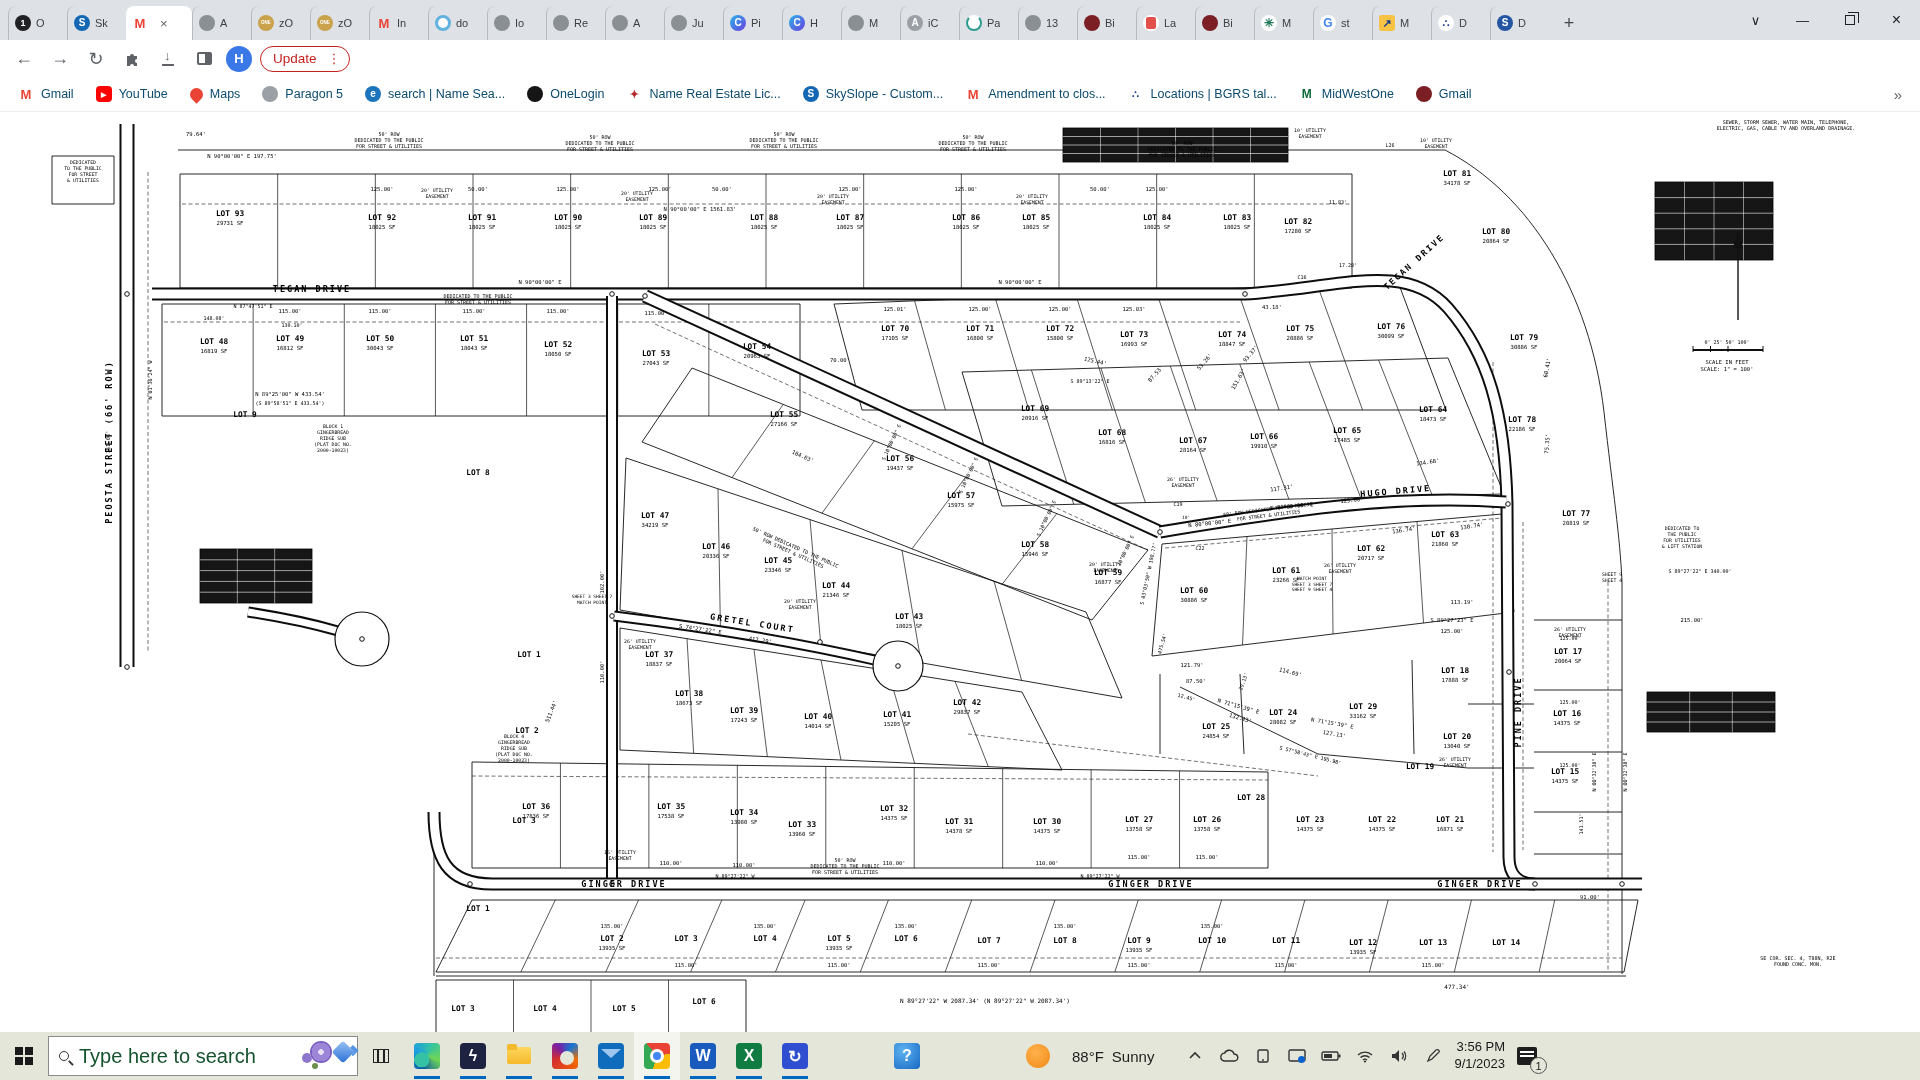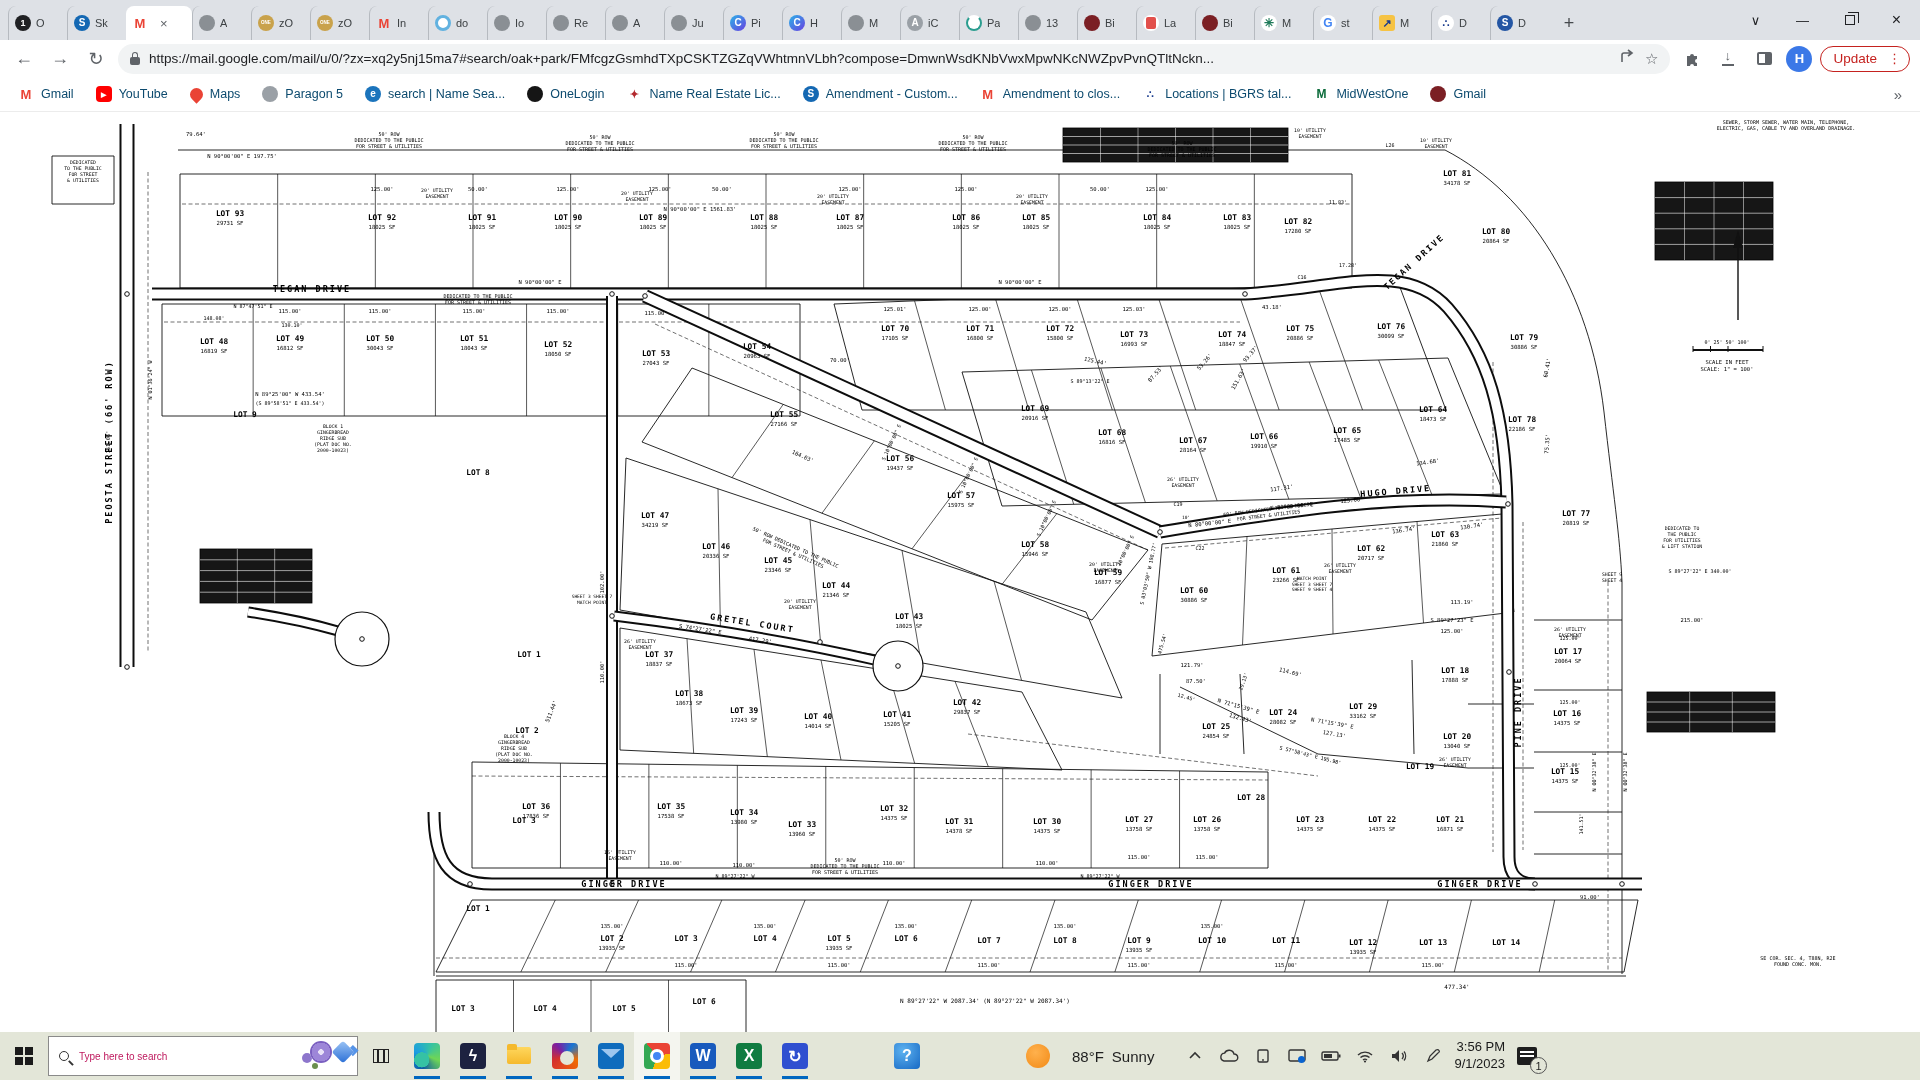--- a/index.html
+++ b/index.html
@@ -73,21 +73,21 @@
 
   
   #taskbar{position:absolute;left:0;top:1032px;width:1920px;height:48px;background:#e3e6d8;display:flex;align-items:center}
   .tb-btn{height:48px;display:flex;align-items:center;justify-content:center;cursor:pointer;position:relative;flex:none}
   #start-btn{width:48px}
   .win-logo{display:grid;grid-template-columns:8px 8px;grid-template-rows:8px 8px;gap:1.5px}
   .win-logo span{background:#1b1b1b}
   #search-box{width:310px;height:40px;background:#fff;border:1px solid #8a8a8a;display:flex;align-items:center;gap:10px;padding:0 10px;position:relative;cursor:text;flex:none}
   .mag{width:10px;height:10px;border:1.8px solid #333;border-radius:50%;position:relative;flex:none}
   .mag::after{content:"";position:absolute;width:6px;height:1.8px;background:#333;transform:rotate(45deg);left:8px;top:10px}
-  #search-box .ph{font-size:10px;color:#be185d;white-space:nowrap}
+  #search-box .ph{font-size:20px;color:#14532d;white-space:nowrap}
   .deco{position:absolute;right:6px;top:4px;display:flex;align-items:center;gap:3px}
   .flower{width:22px;height:22px;border-radius:50%;background:radial-gradient(circle at 50% 50%,#e9e2f7 0 18%,#9d86d8 19% 60%,#7a5fc0 61% 100%);box-shadow:-14px 6px 0 -6px #8d76cc,-6px 14px 0 -8px #6b8f4e}
   .gem{width:16px;height:16px;background:linear-gradient(135deg,#9cc4f5,#2a6fd6);transform:rotate(45deg);border-radius:3px;box-shadow:6px -8px 0 -4px #5694e8}
   .tv-ic{width:16px;height:14px;border:1.8px solid #222;position:relative}
   .tv-ic::before{content:"";position:absolute;left:3px;top:0;width:1.8px;height:100%;background:#222}
   .tv-ic::after{content:"";position:absolute;right:3px;top:0;width:1.8px;height:100%;background:#222}
   .app{width:46px}
   .app .ic{width:26px;height:26px;display:flex;align-items:center;justify-content:center;font-weight:bold;color:#fff;border-radius:4px;font-size:16px}
   .app.open::after{content:"";position:absolute;bottom:1px;left:10px;width:26px;height:2.6px;background:#0067c0}
   .app.focused{background:rgba(255,255,255,.6)}
@@ -239,30 +239,20 @@
           <span class="restore-glyph"></span>
         </div>
       <div class="wbtn" style="font-size:16px;">×</div>
     </div>
   </div>
 
   <div id="toolbar">
     <span class="nav-ic">←</span>
     <span class="nav-ic">→</span>
     <span class="nav-ic">↻</span>
-    <div id="omnibox">
-      <span class="lock"></span>
-      <span id="url-text">https://mail.google.com/mail/u/0/?zx=xq2y5nj15ma7#search/oak+park/FMfcgzGsmhdTXpCSKTZGZqVWhtmnVLbh?compose=DmwnWsdKNbVwxMpwNKcNWZpvPvnQTltNckn...</span>
-      <span class="pill-ic">
-        <svg width="16" height="16" viewBox="0 0 16 16">
-            <path d="M2 13 L2 6 Q2 4 4 4 L8 4 M8 1 L12 4 L8 7 M12 4 L5 4" fill="none" stroke="#5f6368" stroke-width="1.6"></path>
-          </svg>
-      </span>
-      <span class="pill-ic">☆</span>
-    </div>
     <span class="nav-ic">
       <svg width="17" height="17" viewBox="0 0 17 17">
           <path d="M3 6 h3 a2 2 0 1 1 4 0 h3 v3 a2 2 0 1 0 0 4 v3 h-3 a2 2 0 1 0 -4 0 h-3 z" fill="#5f6368"></path>
         </svg>
     </span>
     <span class="nav-ic">
         <span class="dl-ic"></span>
       </span>
     <span class="nav-ic">
         <span class="side-ic"></span>
@@ -298,21 +288,21 @@
       <div class="bm">
         <span class="fav fav-black"></span>
         <span class="bm-label">OneLogin</span>
       </div>
       <div class="bm">
         <span class="fav fav-iowa">✦</span>
         <span class="bm-label">Name Real Estate Lic...</span>
       </div>
       <div class="bm">
         <span class="fav fav-skyslope">S</span>
-        <span class="bm-label">Amendment - Custom...</span>
+        <span class="bm-label">SkySlope - Custom...</span>
       </div>
       <div class="bm">
         <span class="fav fav-gmail">M</span>
         <span class="bm-label">Amendment to clos...</span>
       </div>
       <div class="bm">
         <span class="fav fav-dots">∴</span>
         <span class="bm-label">Locations | BGRS tal...</span>
       </div>
       <div class="bm">

